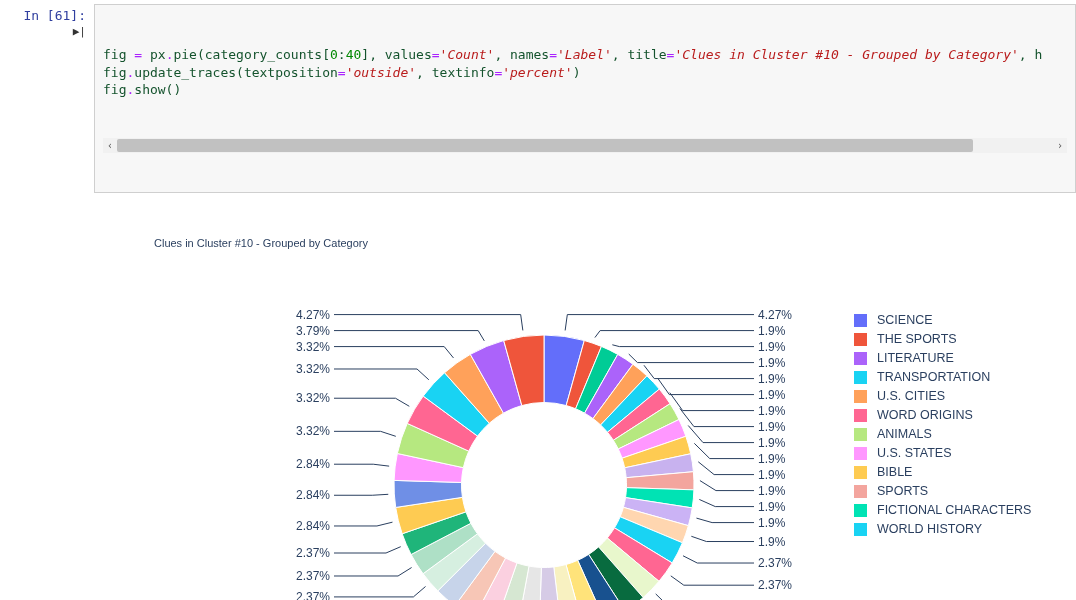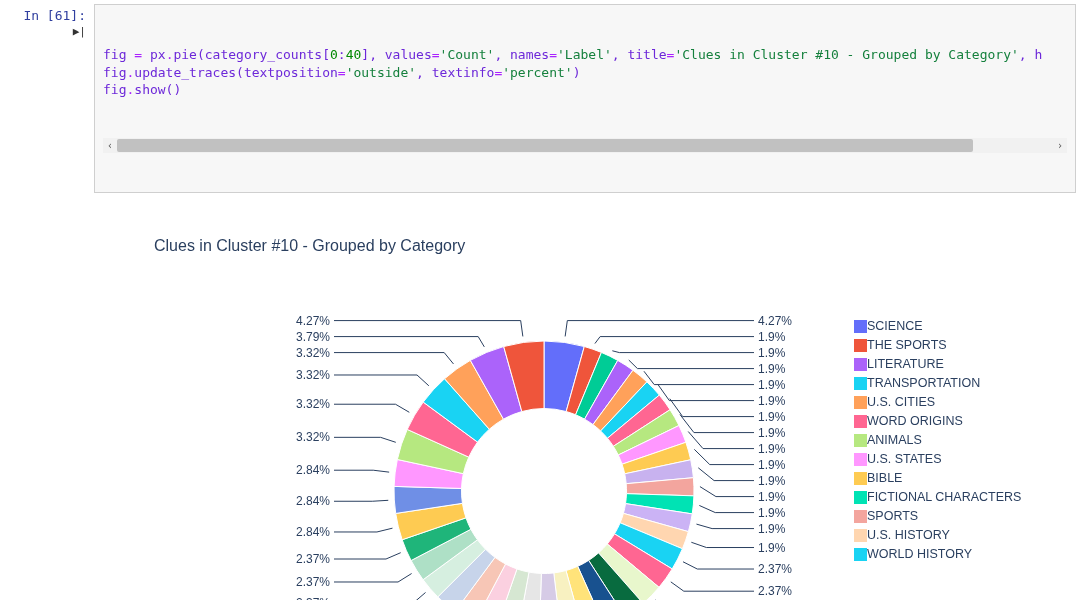--- a/index.html
+++ b/index.html
@@ -42,24 +42,24 @@
     border: 1px solid #cfcfcf;
     padding: 6px 8px 4px 8px;
     font-family: "DejaVu Sans Mono", Menlo, Consolas, monospace;
     font-size: 13px;
     line-height: 1.35;
     white-space: pre;
     overflow: hidden;
     position: relative;
   }
   .code-line { white-space: pre; color: #000; }
-  .tok-name { color: #6d28d9; }
+  .tok-name { color: #14532d; }
   .tok-op   { color: #AA22FF; }
   .tok-num  { color: #008800; }
-  .tok-str  { color: #15803d; }
+  .tok-str  { color: #b91c1c; font-style: italic; }
   .code-scrollbar {
     height: 15px;
     position: relative;
     margin-top: 4px;
     background: #f1f1f1;
   }
   .code-scrollbar .thumb {
     position: absolute;
     top: 1px; bottom: 1px;
     left: 14px; right: 94px;
@@ -76,21 +76,21 @@
   }
   .code-scrollbar .btn.left { left: 0; }
   .code-scrollbar .btn.right { right: 0; }
 
   .output {
     margin-left: 94px;
     padding: 24px 0 10px 40px;
     position: relative;
   }
   .chart-title {
-    font-size: 16px;
+    font-size: 11px;
     color: #2a3f5f;
     margin: 8px 0 6px 20px;
   }
   .chart-row {
     display: flex;
     flex-direction: row;
     align-items: flex-start;
   }
   .chart-box {
     width: 720px;
@@ -104,20 +104,21 @@
     height: 360px;
   }
   .legend-box {
     font-size: 12.5px;
     color: #2a3f5f;
     line-height: 19px;
   }
   .legend-item {
     display: flex;
     align-items: center;
+    gap: 10px;
   }
   .legend-swatch {
     width: 13px; height: 13px;
     flex: 0 0 13px;
   }
 
   svg { overflow: visible; }
   .plabel {
     font-family: "Helvetica Neue", Helvetica, Arial, sans-serif;
     font-size: 12px;
@@ -306,30 +307,26 @@
           </div>
           <div class="legend-item">
             <div class="legend-swatch" style="background: rgb(255, 151, 255);"></div>
             <div>U.S. STATES</div>
           </div>
           <div class="legend-item">
             <div class="legend-swatch" style="background: rgb(254, 203, 82);"></div>
             <div>BIBLE</div>
           </div>
           <div class="legend-item">
+            <div class="legend-swatch" style="background: rgb(243, 165, 158);"></div>
+            <div>SPORTS</div>
+          </div>
+          <div class="legend-item">
             <div class="legend-swatch" style="background: rgb(0, 227, 180);"></div>
             <div>FICTIONAL CHARACTERS</div>
-          </div>
-          <div class="legend-item">
-            <div class="legend-swatch" style="background: rgb(243, 165, 158);"></div>
-            <div>SPORTS</div>
-          </div>
-          <div class="legend-item">
-            <div class="legend-swatch" style="background: rgb(255, 214, 176);"></div>
-            <div>U.S. HISTORY</div>
           </div>
           <div class="legend-item">
             <div class="legend-swatch" style="background: rgb(25, 211, 243);"></div>
             <div>WORLD HISTORY</div>
           </div>
         </div>
 
     </div>
   </div>
 </div>

